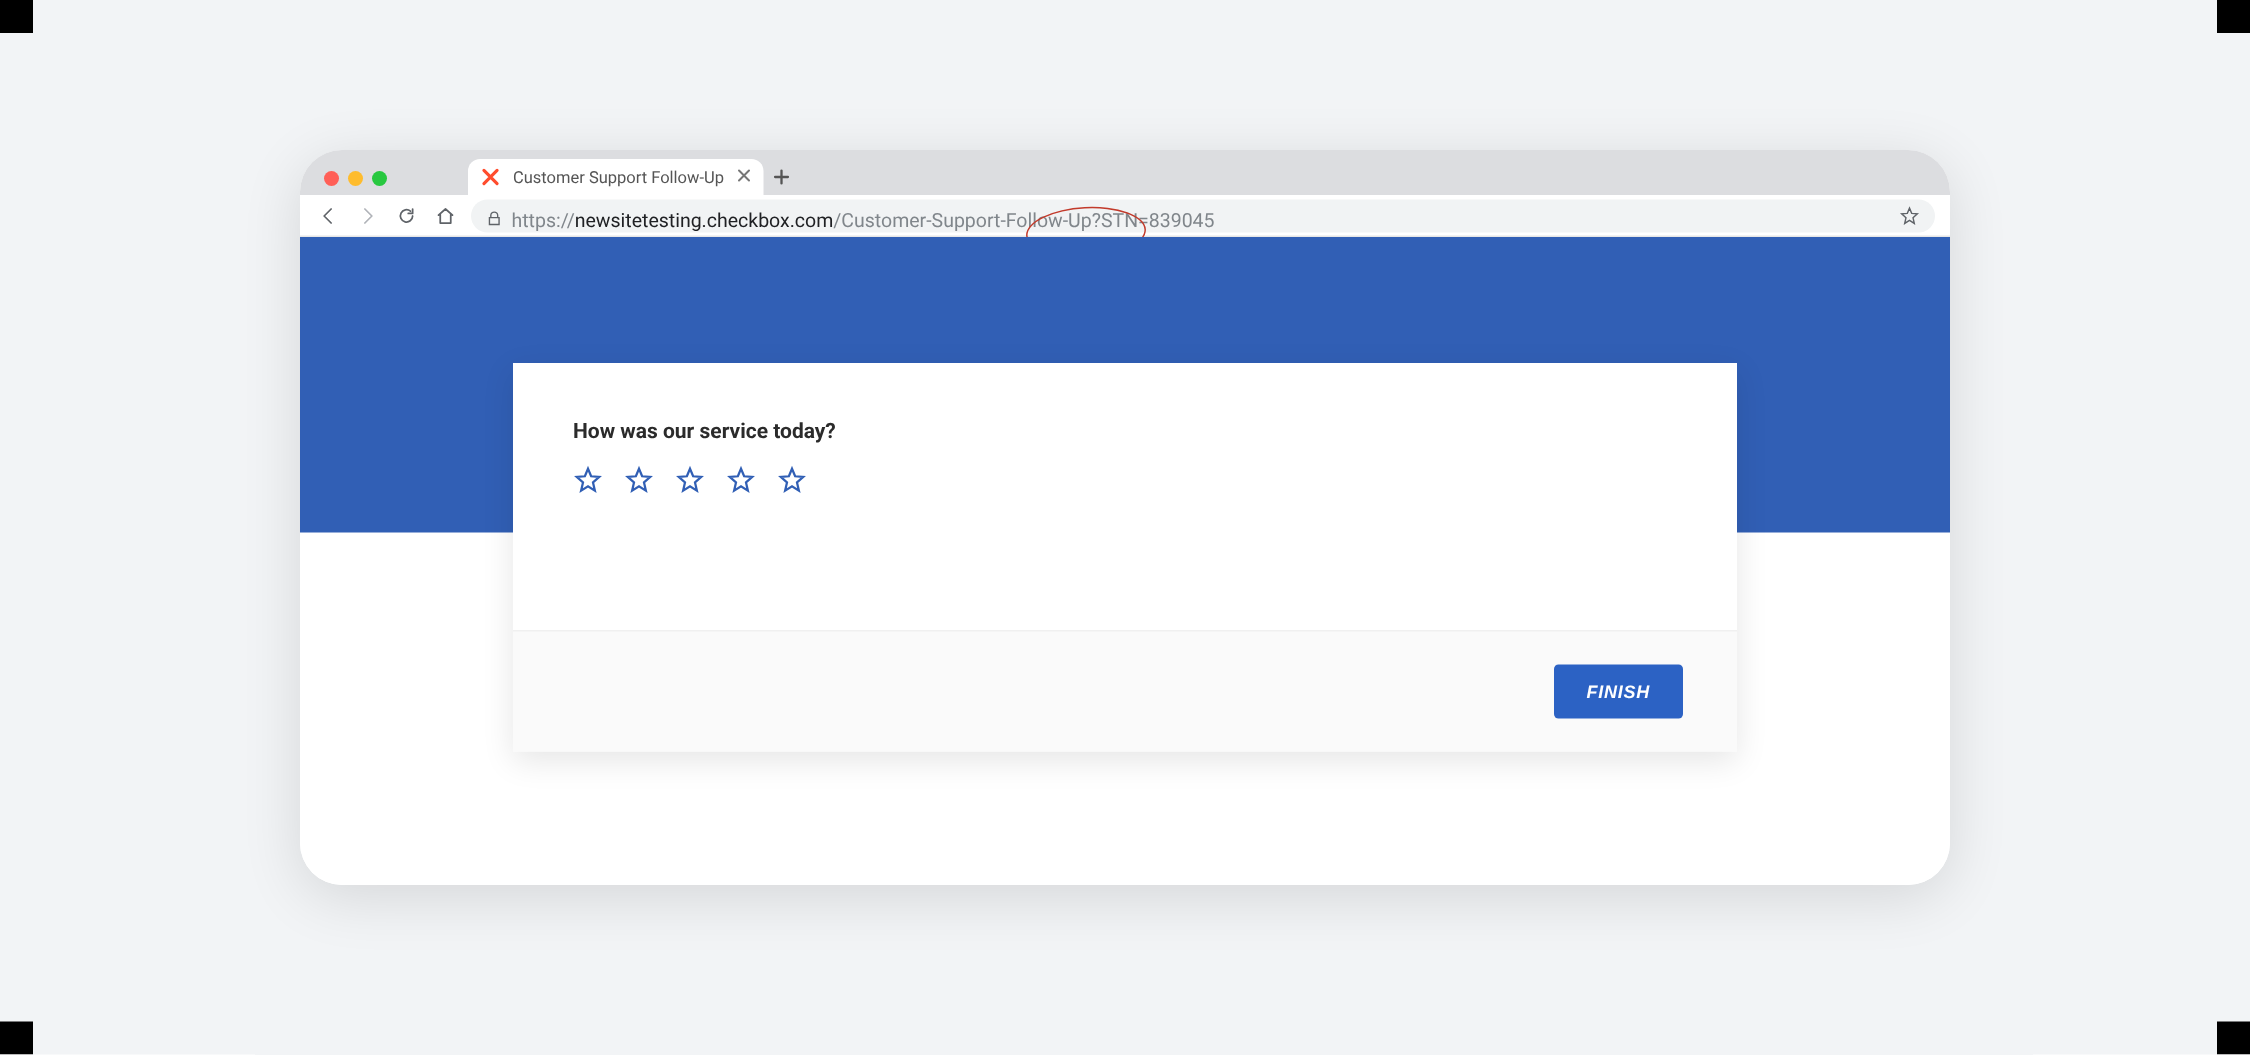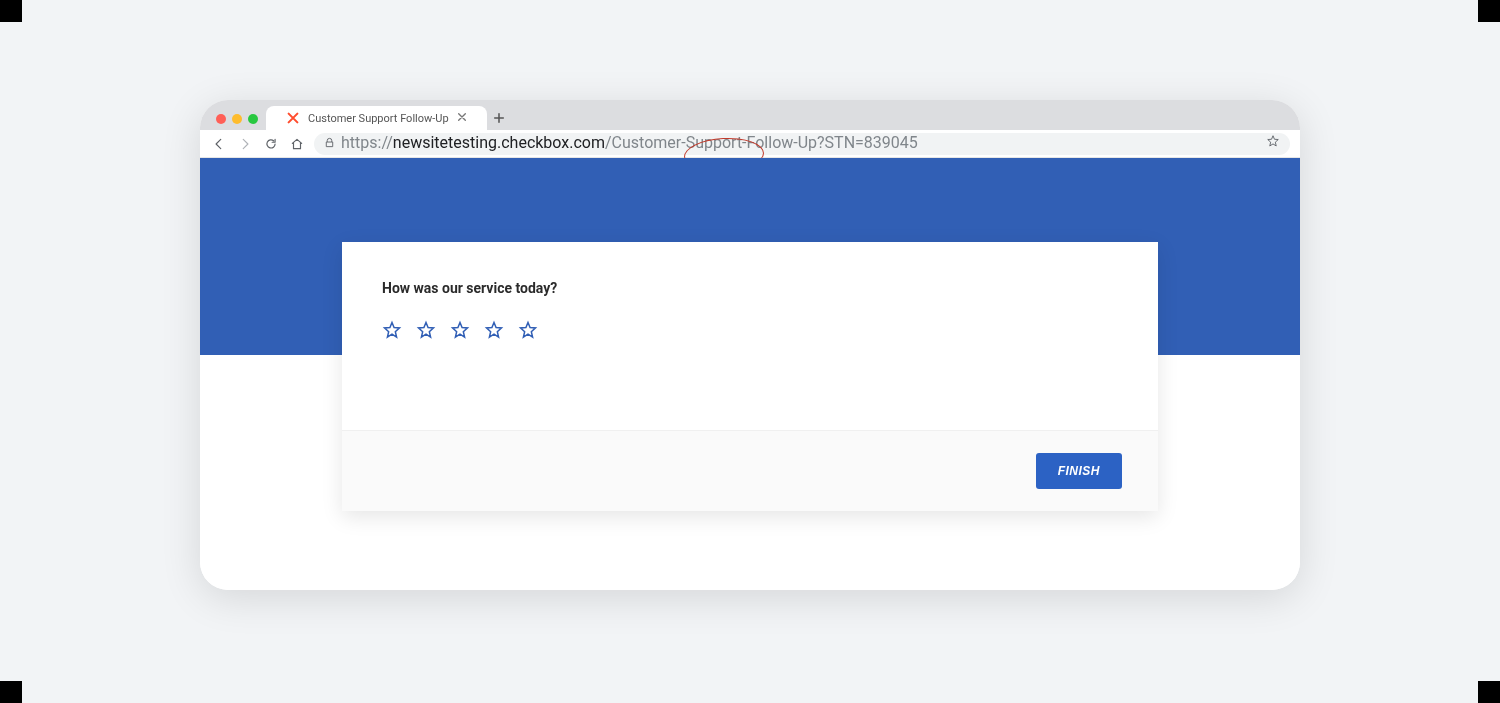--- a/index.html
+++ b/index.html
@@ -49,25 +49,26 @@
   .tl-red { background:#ff5f57; }
   .tl-yellow { background:#febc2e; }
   .tl-green { background:#28c840; }
 
   .tab {
     background:#fff;
     height:24px;
     border-radius:8px 8px 0 0;
     display:flex;
     align-items:center;
-    padding:0 20px;
+    padding:0 8px;
     font-size:11px;
     color:#555;
     gap:8px;
     min-width:170px;
+    margin-left:46px;
   }
   .tab .favicon {
     width:14px; height:14px;
     display:flex; align-items:center; justify-content:center;
     color:#ff4d2e; font-weight:bold; font-size:12px;
   }
   .tab .close { color:#888; font-size:12px; margin-left:auto; cursor:pointer; }
   .new-tab { width:24px; height:24px; display:flex; align-items:center; justify-content:center; color:#555; font-size:16px; cursor:pointer; }
 
   
@@ -85,23 +86,23 @@
     display:flex; align-items:center; justify-content:center;
     color:#5f6368; cursor:pointer;
   }
   .nav-icon svg { width:14px; height:14px; }
   .addr-bar {
     flex:1;
     height:22px;
     background:#f1f3f4;
     border-radius:12px;
     display:flex;
-    align-items:flex-start;
+    align-items:flex-end;
     padding:0 10px;
-    font-size:16px;
+    font-size:13px;
     color:#5f6368;
     gap:6px;
     position:relative;
   }
   .lock { color:#5f6368; }
   .url-text { white-space:nowrap; }
   .url-dark { color:#202124; }
   .url-light { color:#80868b; }
   .star-bm { margin-left:auto; color:#5f6368; }
 
@@ -138,21 +139,21 @@
     background:#fff;
     box-shadow:0 6px 20px rgba(0,0,0,0.10);
   }
   .card-body {
     padding:38px 40px 90px 40px;
   }
   .question {
     font-size:14px;
     font-weight:700;
     color:#2b2b2b;
-    margin-bottom:24px;
+    margin-bottom:14px;
   }
   .stars-row {
     display:flex;
     gap:14px;
   }
   .star {
     width:20px; height:20px;
     color:#315fb5;
     cursor:pointer;
   }

